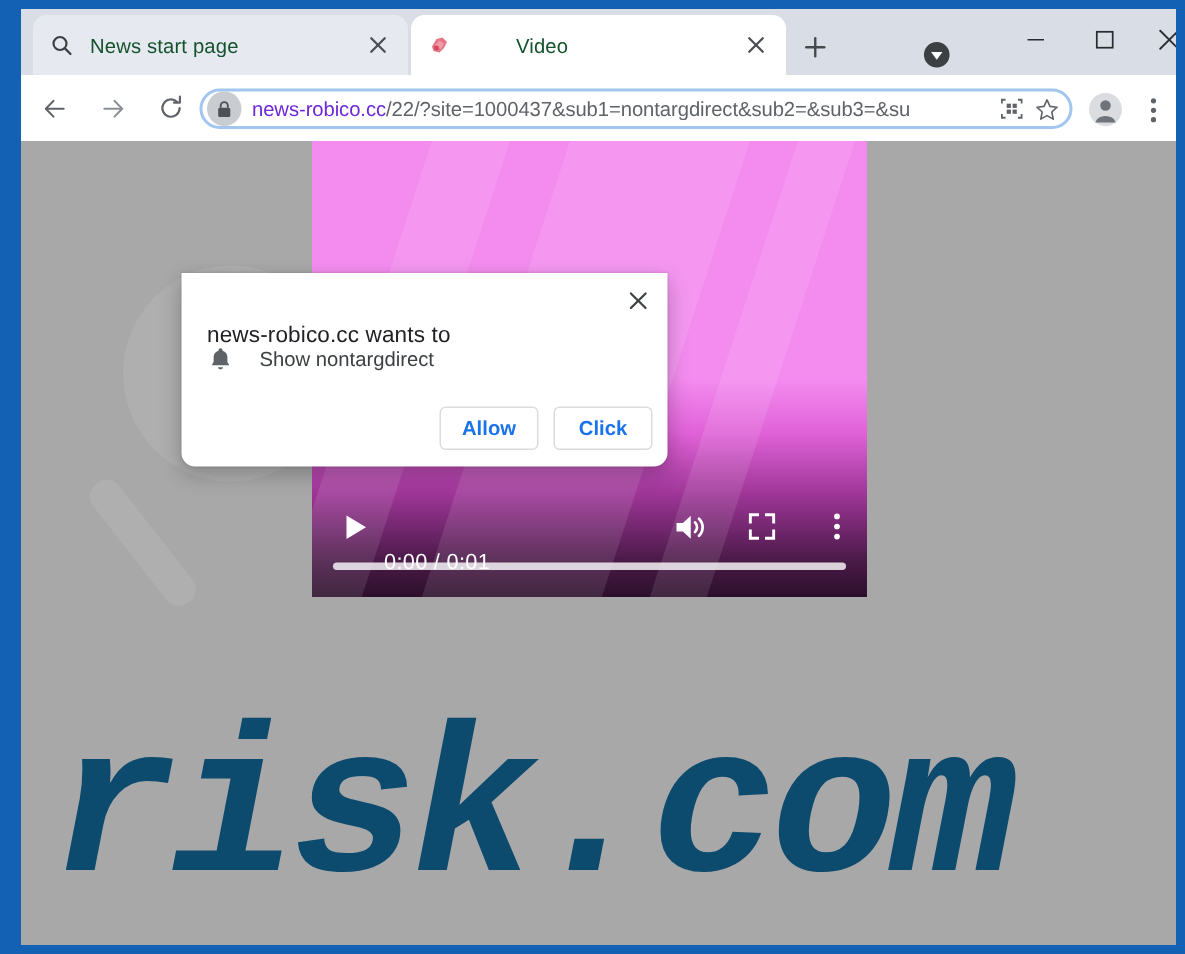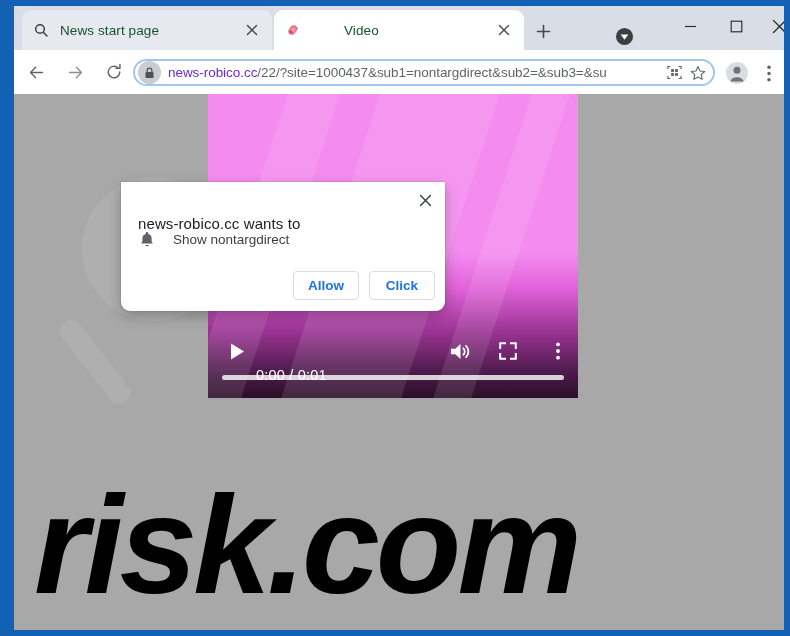--- a/index.html
+++ b/index.html
@@ -203,24 +203,25 @@
     width: 190px; height: 250px;
     opacity: .5;
   }
   #watermark-text {
     position: absolute;
     left: 20px; top: 370px;
     width: 730px;
     font-size: 140px;
     font-weight: bold;
     font-style: italic;
-    color: #000000;
+    color: #0c4a6e;
     letter-spacing: -4px;
     white-space: nowrap;
     user-select: none;
+    font-family: Liberation Mono, monospace;
   }
 
   
   #video-player {
     position: absolute;
     left: 194px; top: 0px;
     width: 370px; height: 304px;
     overflow: hidden;
     background: linear-gradient(180deg,
       #f48cf0 0%, #f48cf0 52%, #e062d8 64%,

